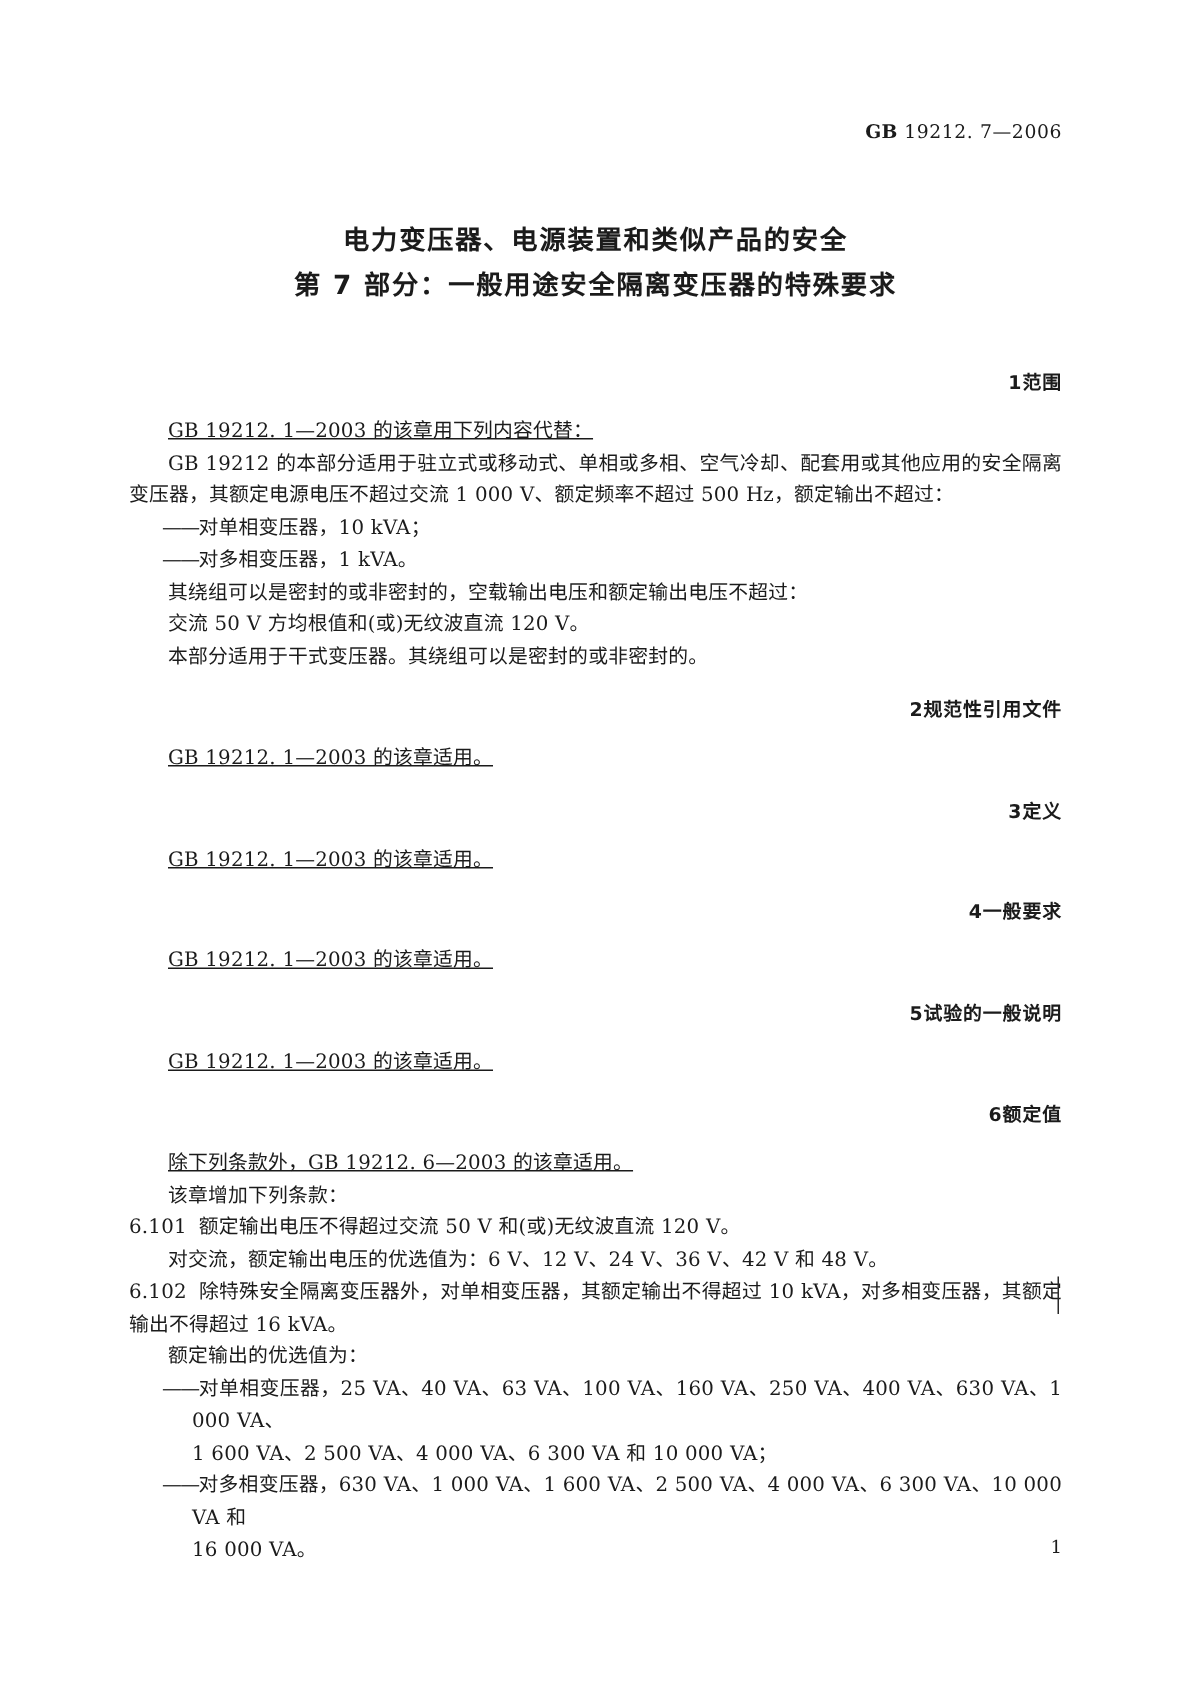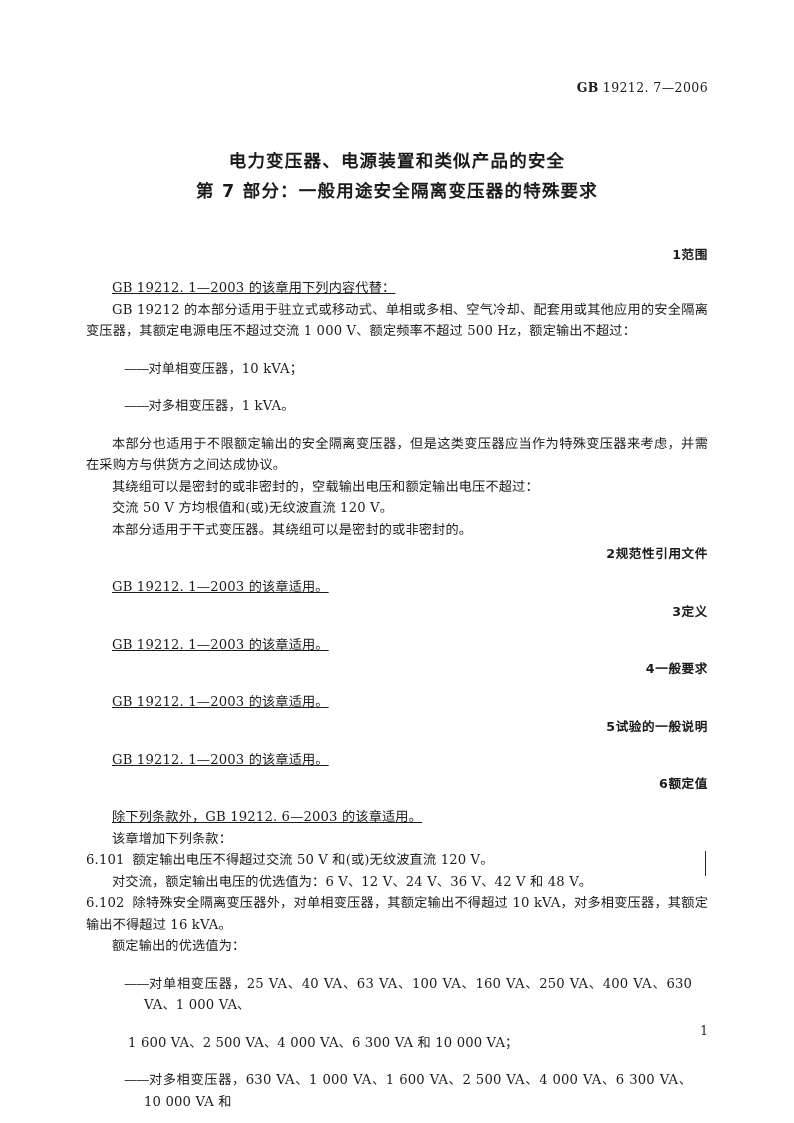--- a/index.html
+++ b/index.html
@@ -88,29 +88,29 @@
     letter-spacing: 0.15px;
     margin: 0;
     text-align: justify;
     text-justify: inter-ideograph;
   }
   .para.indent {
     text-indent: 26px;
   }
 
   
-  .gap-head-top { margin-top: 4px; }
+  .gap-head-top { margin-top: 14px; }
   .gap-head-bot { margin-top: 12px; text-decoration: underline; }
 
   
   .dash-item {
     font-size: 13.2px;
     line-height: 21.5px;
     letter-spacing: 0.15px;
-    margin: 16px;
+    margin: 0;
     padding-left: 42px;
     text-indent: -20px;
     text-align: justify;
     text-justify: inter-ideograph;
   }
   .dash-item .dash {
     letter-spacing: -1px;
     margin-right: 0px;
   }
   .dash-cont {
@@ -171,21 +171,20 @@
 
   <div class="content">
 
     <div class="clause-head">
       <span class="num">1</span><span>范围</span>
     </div>
     <p class="para indent gap-head-bot">GB 19212. 1—2003 的该章用下列内容代替：</p>
     <p class="para indent">GB 19212 的本部分适用于驻立式或移动式、单相或多相、空气冷却、配套用或其他应用的安全隔离变压器，其额定电源电压不超过交流 1 000 V、额定频率不超过 500 Hz，额定输出不超过：</p>
     <p class="dash-item"><span class="dash">——</span><span>对单相变压器，10 kVA；</span></p>
     <p class="dash-item"><span class="dash">——</span><span>对多相变压器，1 kVA。</span></p>
-    <p class="para indent">本部分也适用于不限额定输出的安全隔离变压器，但是这类变压器应当作为特殊变压器来考虑，并需在采购方与供货方之间达成协议。</p>
     <p class="para indent">其绕组可以是密封的或非密封的，空载输出电压和额定输出电压不超过：</p>
     <p class="para indent">交流 50 V 方均根值和(或)无纹波直流 120 V。</p>
     <p class="para indent">本部分适用于干式变压器。其绕组可以是密封的或非密封的。</p>
 
     <div class="clause-head gap-head-top">
       <span class="num">2</span><span>规范性引用文件</span>
     </div>
     <p class="para indent gap-head-bot">GB 19212. 1—2003 的该章适用。</p>
 
     <div class="clause-head gap-head-top">

